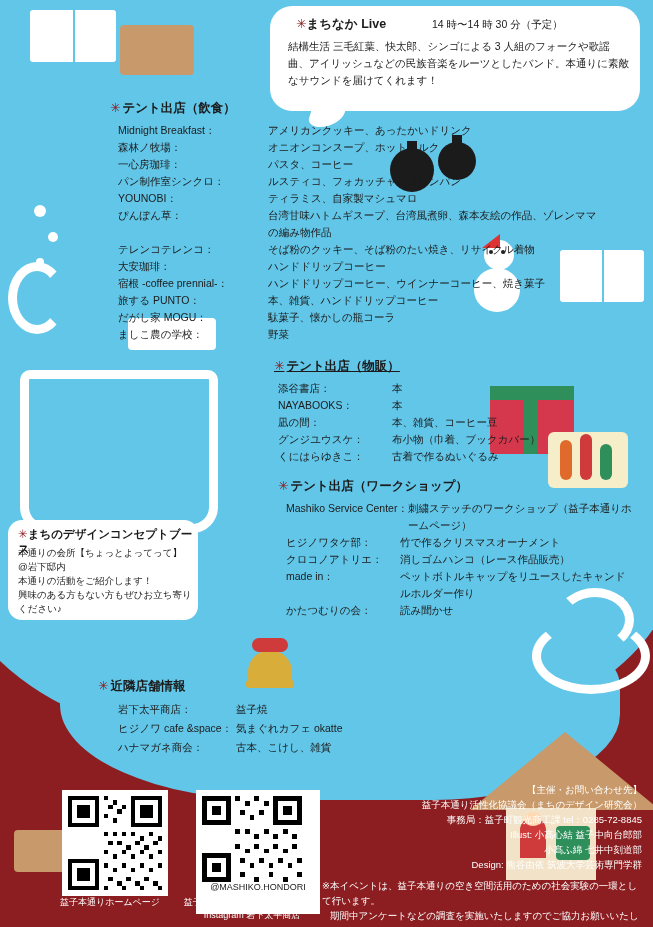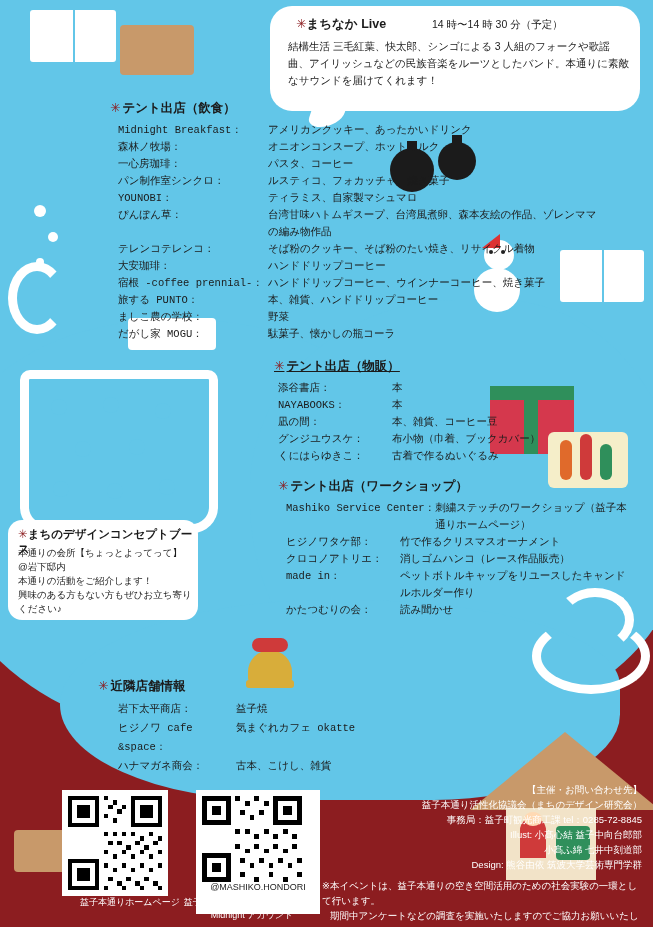--- a/index.html
+++ b/index.html
@@ -70,21 +70,21 @@
   }
 
   .h-star{color:#8c1d20;font-weight:bold;}
   .sec-title{
     position:absolute;font-size:12.5px;font-weight:bold;color:#1b1b1b;
     white-space:nowrap;
   }
   .sec-title .star{color:#8c1d20;margin-right:2px;}
 
   .list{position:absolute;font-size:10.5px;color:#1b1b1b;line-height:17px;}
-  .row{display:flex;font-family:Liberation Mono, monospace;}
+  .row{display:flex;}
   .row .k{width:150px;flex:none;}
   .row .v{flex:1;}
 
   .bubble-title{
     position:absolute;left:296px;top:16px;font-size:12.5px;font-weight:bold;color:#1b1b1b;
   }
   .bubble-title .star{color:#8c1d20;}
   .bubble-time{position:absolute;left:432px;top:18px;font-size:10.5px;color:#1b1b1b;}
   .bubble-body{position:absolute;left:288px;top:38px;width:342px;font-size:10.5px;color:#1b1b1b;line-height:17px;}
 
@@ -213,21 +213,21 @@
     <div class="row">
         <div class="k">森林ノ牧場：</div>
         <div class="v">オニオンコンスープ、ホットミルク</div>
       </div>
     <div class="row">
         <div class="k">一心房珈琲：</div>
         <div class="v">パスタ、コーヒー</div>
       </div>
     <div class="row">
         <div class="k">パン制作室シンクロ：</div>
-        <div class="v">ルスティコ、フォカッチャ、焼き菓子</div>
+        <div class="v">ルスティコ、フォカッチャ、メロンパン</div>
       </div>
     <div class="row">
         <div class="k">YOUNOBI：</div>
         <div class="v">ティラミス、自家製マシュマロ</div>
       </div>
     <div class="row">
         <div class="k">ぴんぽん草：</div>
         <div class="v">台湾甘味ハトムギスープ、台湾風煮卵、森本友絵の作品、ゾレンママの編み物作品</div>
       </div>
     <div class="row">
@@ -240,26 +240,26 @@
       </div>
     <div class="row">
         <div class="k">宿根 -coffee prennial-：</div>
         <div class="v">ハンドドリップコーヒー、ウインナーコーヒー、焼き菓子</div>
       </div>
     <div class="row">
         <div class="k">旅する PUNTO：</div>
         <div class="v">本、雑貨、ハンドドリップコーヒー</div>
       </div>
     <div class="row">
+        <div class="k">だがし家 MOGU：</div>
+        <div class="v">駄菓子、懐かしの瓶コーラ</div>
+      </div>
+    <div class="row">
         <div class="k">ましこ農の学校：</div>
         <div class="v">野菜</div>
-      </div>
-    <div class="row">
-        <div class="k">だがし家 MOGU：</div>
-        <div class="v">駄菓子、懐かしの瓶コーラ</div>
       </div>
   </div>
 
   <div class="sec-title" style="left:274px;top:358px;text-decoration:underline;">
     <span class="star">✳</span><span>テント出店（物販）</span>
   </div>
   <div class="list" style="left:278px;top:380px;width:340px;">
     <div class="row">
         <div class="k" style="width:114px">添谷書店：</div>
         <div class="v">本</div>
@@ -409,21 +409,21 @@
           <rect x="15" y="19" width="1" height="1"></rect>
         <rect x="17" y="18" width="1" height="1"></rect>
           <rect x="19" y="19" width="1" height="1"></rect>
         <rect x="8" y="20" width="1" height="1"></rect>
           <rect x="12" y="20" width="1" height="1"></rect>
         <rect x="16" y="20" width="1" height="1"></rect>
           <rect x="20" y="20" width="1" height="1"></rect>
       </g>
     </svg>
   </div>
-  <div class="qrlabel" style="left:40px;top:896px;width:140px;text-align:right;">益子本通りホームページ</div>
+  <div class="qrlabel" style="left:40px;top:896px;width:140px;">益子本通りホームページ</div>
 
   <div class="qr" style="left:196px;top:790px;width:112px;height:112px;">
     <svg width="100" height="86" viewBox="0 0 21 18" shape-rendering="crispEdges">
       <rect width="21" height="18" fill="#fff"></rect>
       <g fill="#000">
         <rect x="0" y="0" width="6" height="1"></rect>
           <rect x="0" y="5" width="6" height="1"></rect>
         <rect x="0" y="0" width="1" height="6"></rect>
           <rect x="5" y="0" width="1" height="6"></rect>
         <rect x="2" y="2" width="2" height="2"></rect>
@@ -469,15 +469,15 @@
           <rect x="11" y="17" width="1" height="1"></rect>
         <rect x="14" y="16" width="1" height="1"></rect>
           <rect x="17" y="17" width="1" height="1"></rect>
         <rect x="20" y="16" width="1" height="1"></rect>
       </g>
     </svg>
     
     <div class="ig-handle" style="left:0;top:92px;">@MASHIKO.HONDORI</div>
   </div>
   <div class="qrlabel" style="left:176px;top:896px;width:152px;white-space:pre-line;">益子本通りまちのデザイン研究会
-Midnight アカウント</div>
+Instagram 岩下太平商店</div>
 
 </div>
 
 </body></html>

